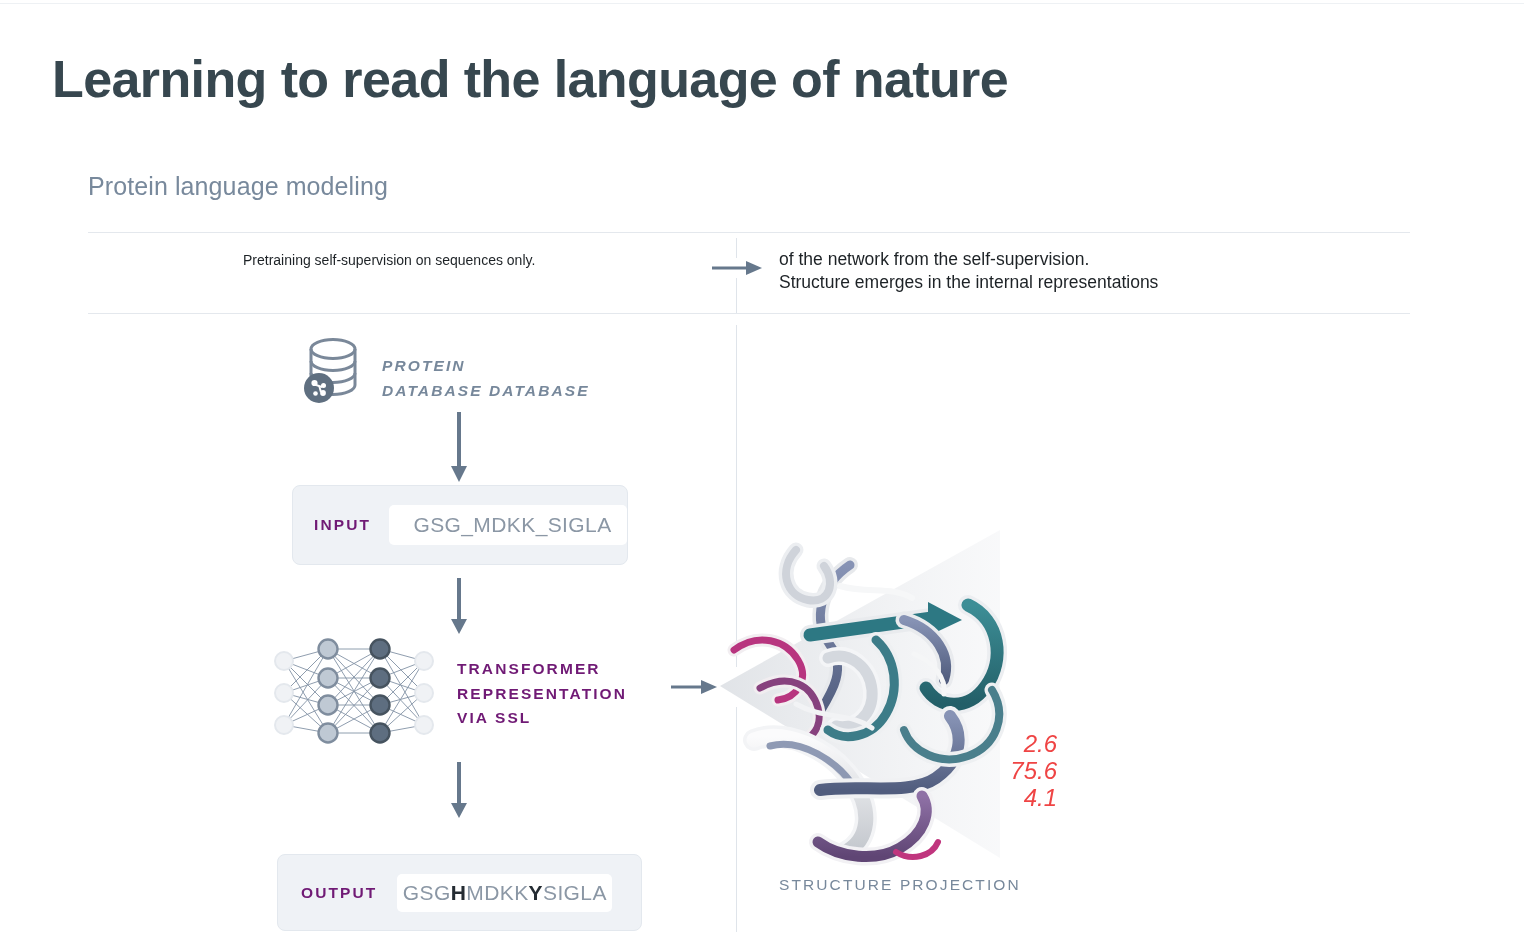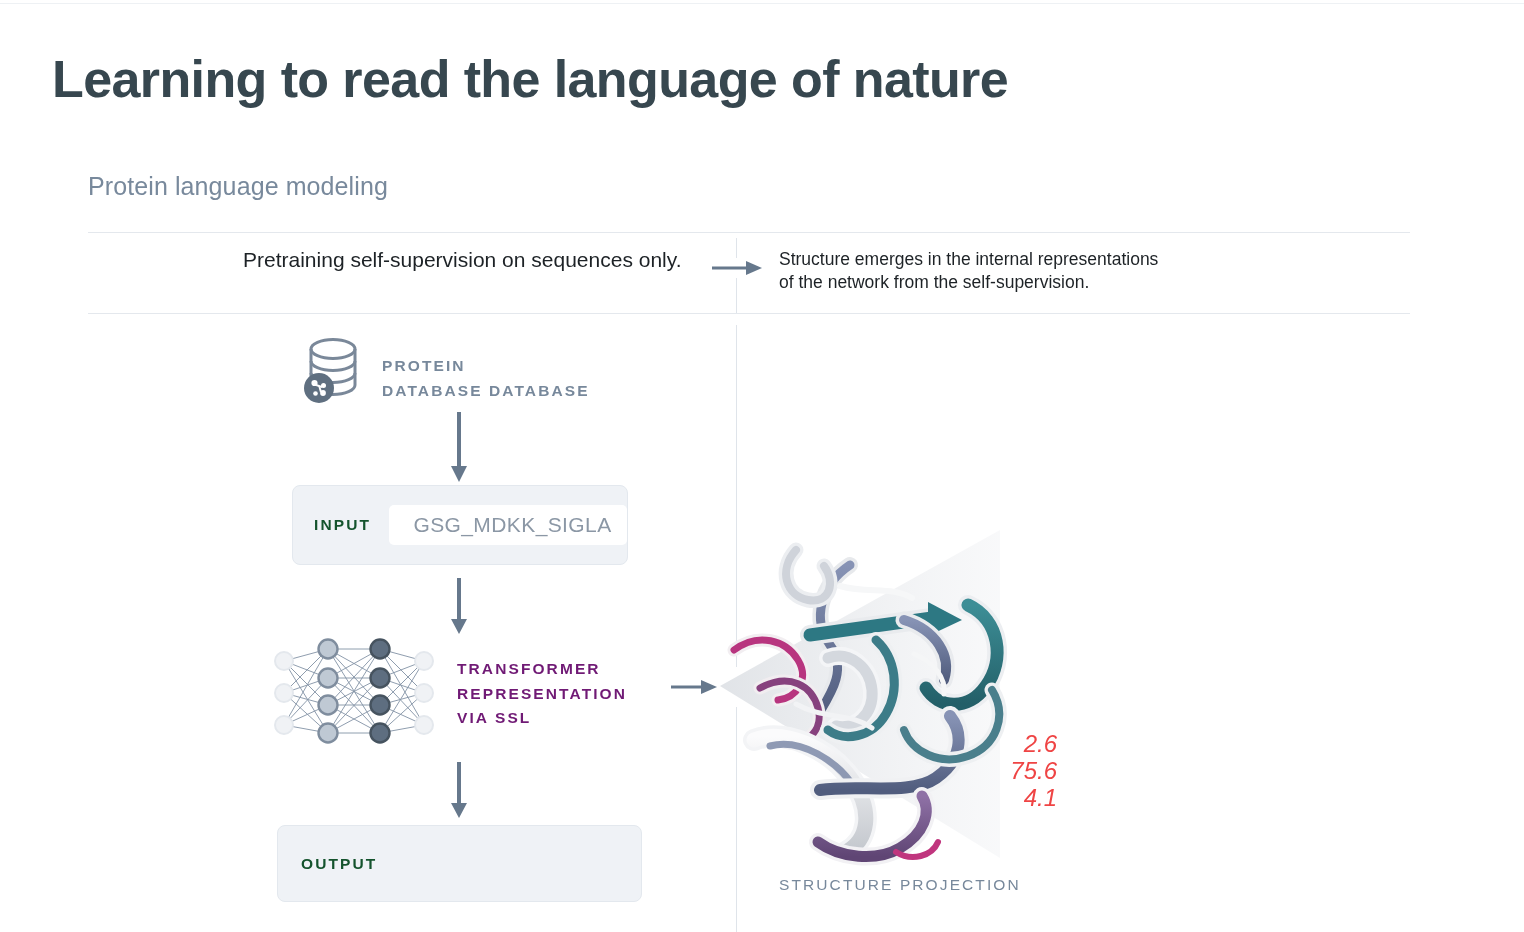--- a/index.html
+++ b/index.html
@@ -62,21 +62,21 @@
   }
   .rule-top    { top: 232px; }
   .rule-bottom { top: 313px; }
 
   
   .caption-left {
     position: absolute;
     left: 243px;
     top: 248px;
     width: 450px;
-    font-size: 21px;
+    font-size: 14px;
     color: #1d2226;
     line-height: 24px;
     white-space: nowrap;
   }
   .caption-right {
     position: absolute;
     left: 779px;
     top: 248px;
     width: 520px;
     font-size: 17.5px;
@@ -112,43 +112,44 @@
     width: 58px; height: 68px;
   }
   .db-label {
     position: absolute;
     left: 382px; top: 353px;
     font-size: 15.5px;
     font-weight: 700;
     letter-spacing: 2.1px;
     color: #77889b;
     line-height: 25px;
+    font-style: italic;
   }
   .db-label span { display: block; white-space: nowrap; }
 
   
   .v-arrow { position: absolute; width: 24px; }
 
   
   .io-card {
     position: absolute;
     background: #eff2f6;
     border: 1px solid #e3e8ee;
     border-radius: 8px;
     display: flex;
     align-items: center;
   }
   .io-card-input  { left: 292px; top: 485px;  width: 334px; height: 78px; }
-  .io-card-output { left: 277px; top: 825px;  width: 363px; height: 75px; }
+  .io-card-output { left: 277px; top: 854px;  width: 363px; height: 75px; }
 
   .io-label {
     font-size: 15.5px;
     font-weight: 700;
     letter-spacing: 2.1px;
-    color: #14532d;
+    color: #701a75;
     white-space: nowrap;
   }
   .io-card-input  .io-label { margin-left: 21px; }
   .io-card-output .io-label { margin-left: 23px; }
 
   .io-value-box {
     background: #ffffff;
     border-radius: 5px;
     display: flex;
     align-items: center;
@@ -238,22 +239,22 @@
 <div class="vdiv vdiv-d"></div>
 
 <div class="caption-left">Pretraining self-supervision on sequences only.</div>
 
 <svg class="caption-arrow" viewBox="0 0 52 20">
   <line x1="0" y1="10" x2="36" y2="10" stroke="#66788c" stroke-width="3"></line>
   <polygon points="34,3 50,10 34,17" fill="#66788c"></polygon>
 </svg>
 
 <div class="caption-right">
+  <span>of the network from the self-supervision.</span>
   <span>Structure emerges in the internal representations</span>
-  <span>of the network from the self-supervision.</span>
 </div>
 
 <svg class="db-icon" viewBox="0 0 58 68">
   <g fill="none" stroke="#7a8899" stroke-width="3">
     <ellipse cx="30" cy="13" rx="22" ry="9.5"></ellipse>
     <path d="M8 13 V49 A22 9.5 0 0 0 52 49 V13"></path>
     <path d="M8 25 A22 9.5 0 0 0 52 25"></path>
     <path d="M8 37 A22 9.5 0 0 0 52 37"></path>
   </g>
   <circle cx="16" cy="52" r="15" fill="#5f6f80"></circle>
@@ -360,20 +361,27 @@
   <span>VIA SSL</span>
 </div>
 
 <svg class="v-arrow" style="left:447px; top:762px; height:58px;" viewBox="0 0 24 58">
   <line x1="12" y1="0" x2="12" y2="43" stroke="#66788c" stroke-width="4"></line>
   <polygon points="4,41 20,41 12,56" fill="#66788c"></polygon>
 </svg>
 
 <div class="io-card io-card-output">
   <span class="io-label">OUTPUT</span>
+  <span class="io-value-box">
+      <span>GSG</span>
+      <b>H</b>
+      <span>MDKK</span>
+      <b>Y</b>
+      <span>SIGLA</span>
+    </span>
 </div>
 
 <svg class="cone-arrow" viewBox="0 0 48 18">
   <line x1="0" y1="9" x2="32" y2="9" stroke="#66788c" stroke-width="3"></line>
   <polygon points="30,2 46,9 30,16" fill="#66788c"></polygon>
 </svg>
 
 <svg class="structure-wrap" viewBox="0 0 380 400">
   <defs>
     <linearGradient id="coneGrad" x1="0" y1="0" x2="1" y2="0">

